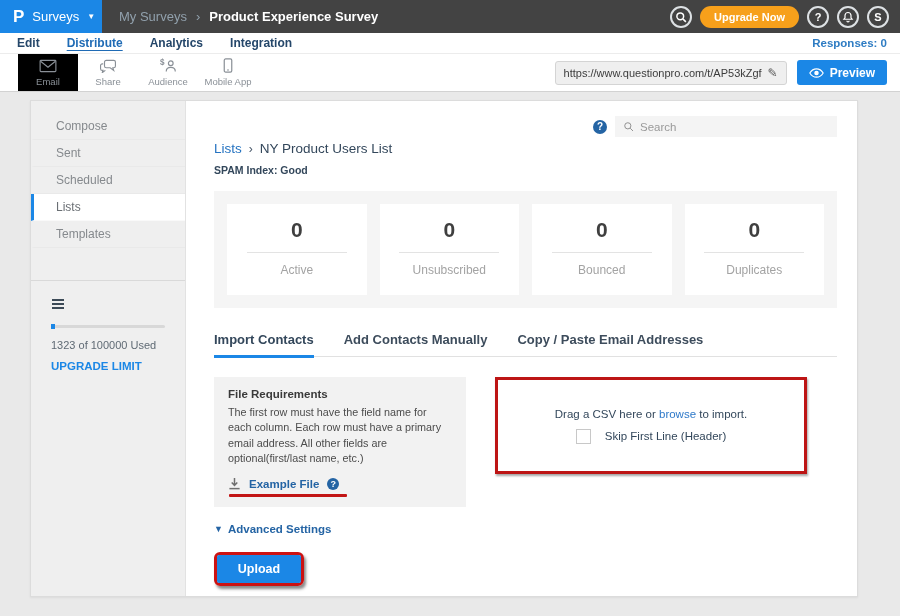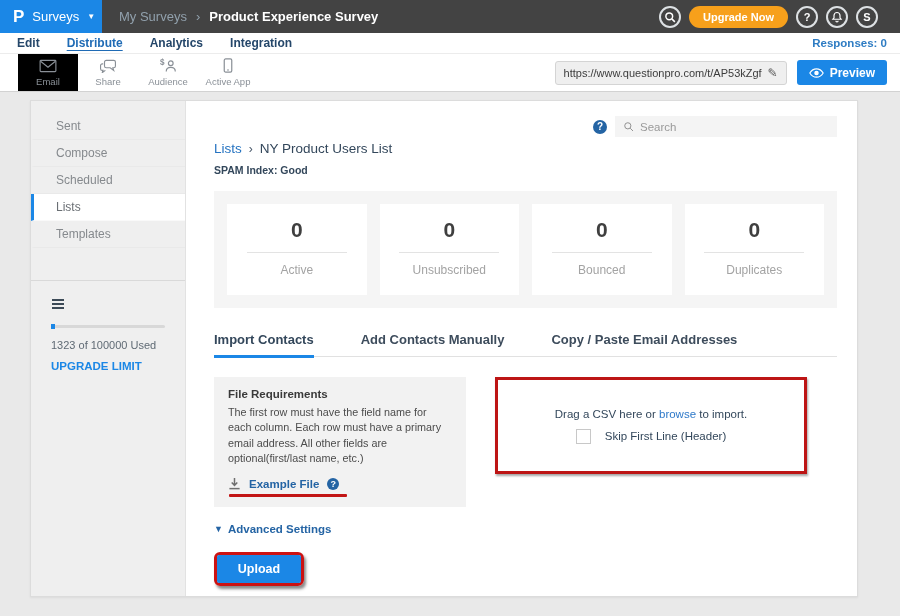--- a/index.html
+++ b/index.html
@@ -13,21 +13,21 @@
   svg { display:block; }
 
   
   .topbar { height:33px; background:#434343; display:flex; align-items:stretch; }
   .logo-block { width:102px; background:#1b87e6; color:#fff; display:flex; align-items:center; gap:8px; padding:0 10px 0 13px; cursor:pointer; }
   .logo-p { font-weight:bold; font-size:17px; line-height:1; }
   .product-label { font-size:13px; }
   .caret { font-size:8px; line-height:1; }
   .top-breadcrumb { flex:1; display:flex; align-items:center; gap:9px; padding-left:17px; font-size:13px; color:#91a0ac; min-width:0; }
   .bc-current { color:#ffffff; font-weight:600; }
-  .top-actions { display:flex; align-items:center; gap:8px; padding-right:22px; }
+  .top-actions { display:flex; align-items:center; gap:8px; padding-right:11px; }
   .circle-btn { width:22px; height:22px; border-radius:50%; border:2px solid #dde1e4; color:#fff; display:flex; align-items:center; justify-content:center; font-size:11px; font-weight:bold; cursor:pointer; }
   .upgrade-btn { background:#f7a01b; color:#fff; font-size:11px; font-weight:bold; padding:5px 14px; border-radius:12px; border:none; cursor:pointer; font-family:inherit; }
 
   
   .menubar { height:21px; background:#fff; border-bottom:1px solid #ececec; display:flex; align-items:center; gap:27px; padding:0 13px 0 17px; }
   .menu-item { font-size:12px; font-weight:700; color:#25476a; cursor:pointer; }
   .menu-item.active { color:#1f6bb5; text-decoration:underline; text-underline-offset:3px; }
   .menu-spacer { flex:1; }
   .responses { font-size:11.5px; font-weight:600; color:#2e7cc3; }
 
@@ -77,21 +77,21 @@
   .crumb-sep { color:#49586a; font-size:12px; }
   .crumb-current { color:#33475b; }
   .spam-row { margin-top:8px; font-size:10.5px; color:#33475b; font-weight:600; }
 
   .stats-band { margin-top:15px; background:#f5f5f5; padding:13px; display:flex; gap:13px; }
   .stat-card { flex:1; background:#fff; text-align:center; padding:14px 0 18px; }
   .stat-value { font-size:21px; font-weight:700; color:#3f3f3f; }
   .stat-divider { width:72%; margin:10px auto; border-top:1px solid #e3e3e3; }
   .stat-label { font-size:12px; color:#a3a3a3; }
 
-  .tabs { margin-top:24px; display:flex; gap:47px; border-bottom:1px solid #e1e1e1; }
+  .tabs { margin-top:24px; display:flex; gap:30px; border-bottom:1px solid #e1e1e1; }
   .tab { position:relative; font-size:13px; font-weight:600; color:#3d4c5c; padding-bottom:9px; cursor:pointer; }
   .tab.active { font-weight:700; color:#33475b; }
   .tab.active::after { content:""; position:absolute; left:0; right:0; bottom:-2px; height:3px; background:#1b87e6; }
 
   .import-row { margin-top:20px; display:flex; align-items:flex-start; }
   .file-req { width:252px; background:#f2f2f2; padding:11px 14px 10px; }
   .fr-title { font-size:11.5px; font-weight:700; color:#3a3a3a; margin-bottom:5px; }
   .fr-body { font-size:10.8px; color:#4c4c4c; line-height:1.42; }
   .example-row { margin-top:11px; display:flex; align-items:center; gap:8px; }
   .download-icon svg { stroke:#6f6f6f; fill:none; stroke-width:1.6; }
@@ -183,21 +183,21 @@
     </span>
     <span class="tile-label">Audience</span>
   </div>
   <div class="tile">
     <span>
       <svg width="10" height="15" viewBox="0 0 10 16">
           <rect x="1" y="1" width="8" height="14" rx="1.5"></rect>
           <path d="M4 12.8h2"></path>
         </svg>
     </span>
-    <span class="tile-label">Active App</span>
+    <span class="tile-label">Mobile App</span>
   </div>
   <div class="toolbar-right">
     <div class="url-box">
       <input class="url-input" type="text" value="https://www.questionpro.com/t/AP53kZgfo" style="">
       <span class="pencil">✎</span>
     </div>
     <button class="preview-btn">
       <span>
         <svg width="15" height="10" viewBox="0 0 18 12">
             <path d="M1 6s3-5 8-5 8 5 8 5-3 5-8 5-8-5-8-5z"></path>
@@ -206,22 +206,22 @@
       </span>
       <span>Preview</span>
     </button>
   </div>
 </div>
 
 <div class="content">
 
   <aside class="sidebar">
     <div class="side-items">
+      <div class="side-item">Compose</div>
       <div class="side-item">Sent</div>
-      <div class="side-item">Compose</div>
       <div class="side-item">Scheduled</div>
       <div class="side-item active">Lists</div>
       <div class="side-item">Templates</div>
     </div>
     <div class="side-gap"></div>
     <div class="side-divider"></div>
     <div class="email-block">
       <div class="email-title-row">
         <span class="list-icon">
           <svg width="14" height="12" viewBox="0 0 14 12" fill="none">

